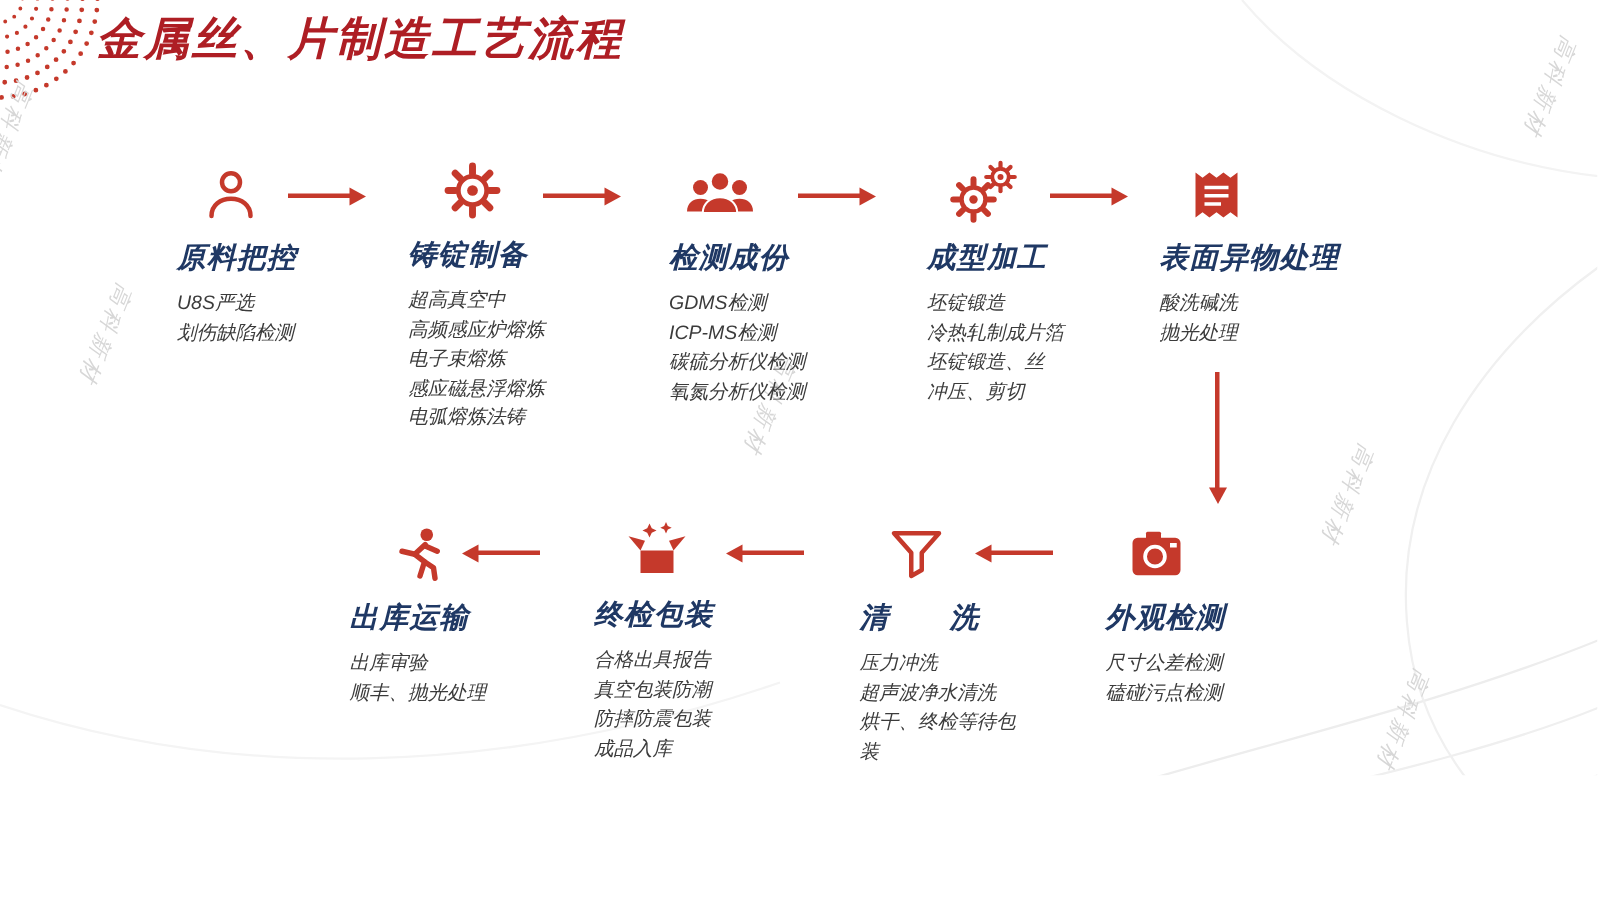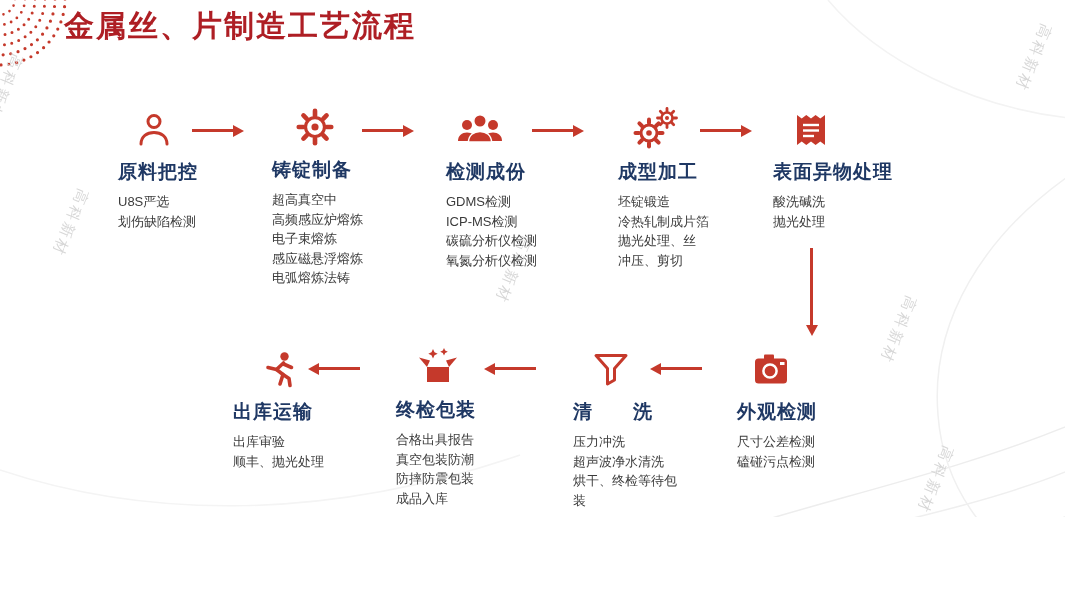--- a/index.html
+++ b/index.html
@@ -1,19 +1,19 @@
 <!DOCTYPE html>
 <html style="--accent: #C5392B; --title: #AE1E24; --step-title: #1F3864; --body-text: #3B3B3B;"><head>
 <meta charset="utf-8">
 <style>
   html,body { margin:0; padding:0; background:#fff; }
   body { font-family:"Liberation Sans","DejaVu Sans",sans-serif; }
   .canvas {
     position:relative; width:1065px; height:517px;
-    background:#ffffff; overflow:hidden;
+    background:#ffffff; overflow:hidden;font-style:italic;
   }
   .bg-curves { position:absolute; left:0; top:0; z-index:0; pointer-events:none; }
   .dot-arc { position:absolute; left:-3px; top:-3px; z-index:1; }
 
   .title {
     position:absolute; left:64px; top:6px; z-index:3;
     font-family:"DejaVu Serif","Liberation Serif",serif;
     font-size:30px; font-weight:700; letter-spacing:2px;
     color:var(--title,#AE1E24); white-space:nowrap;
   }
@@ -237,21 +237,21 @@
   <div class="step" style="left:618px;top:104px">
     <div class="step-icon" style="margin-left:14px">
       <svg width="48" height="44">
           <use href="#sym-gears"></use>
         </svg>
     </div>
     <div class="step-title">成型加工</div>
     <div class="step-lines">
       <div>坯锭锻造</div>
       <div>冷热轧制成片箔</div>
-      <div>抛光处理、丝</div>
+      <div>坯锭锻造、丝</div>
       <div>冲压、剪切</div>
     </div>
   </div>
 
   <div class="step" style="left:773px;top:104px">
     <div class="step-icon" style="margin-left:18px">
       <svg width="40" height="40">
           <use href="#sym-receipt"></use>
         </svg>
     </div>

